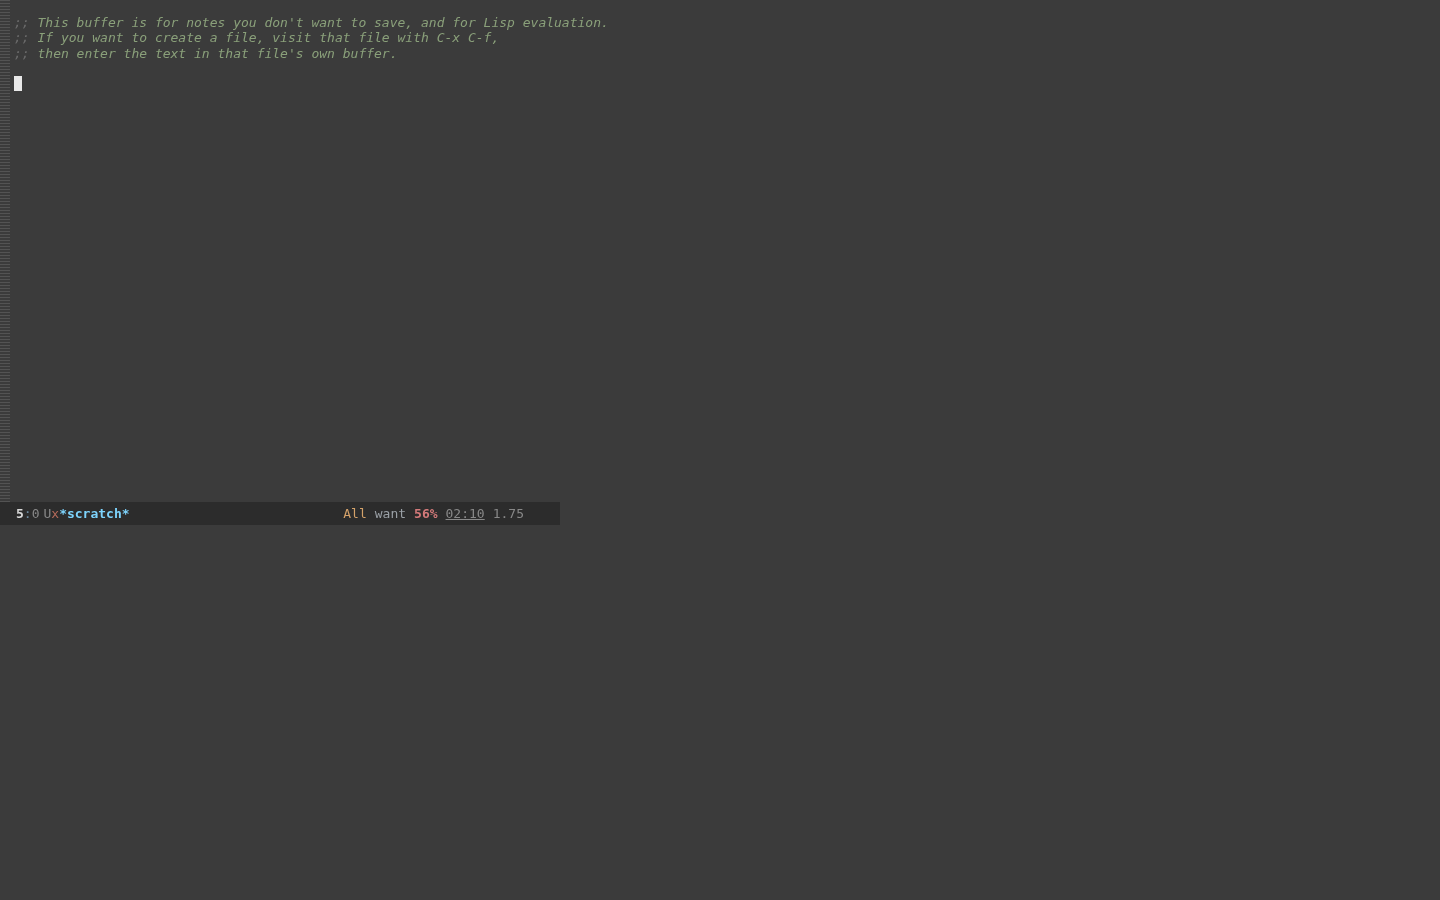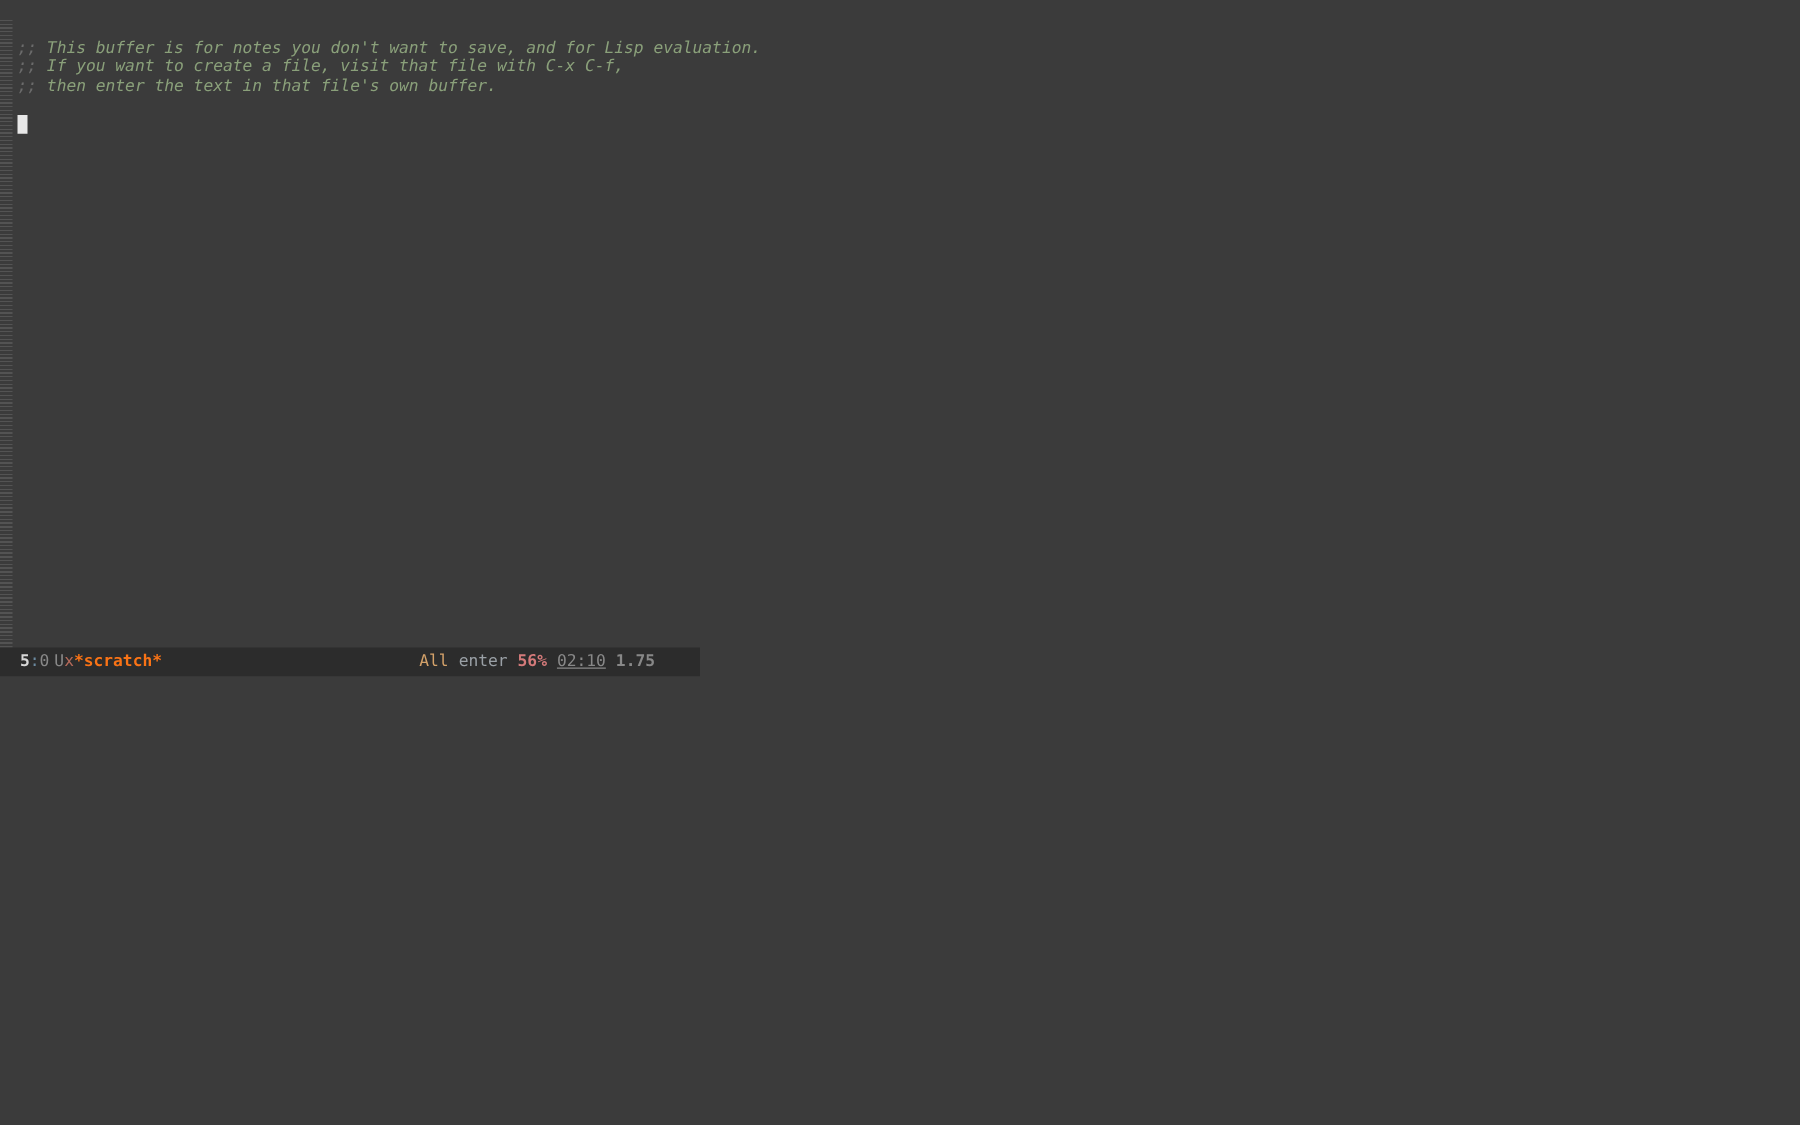--- a/index.html
+++ b/index.html
@@ -7,21 +7,21 @@
       width: 1440px;
       height: 900px;
       background: #3b3b3b;
       font-family: "DejaVu Sans Mono", "Menlo", "Consolas", monospace;
       font-size: 13px;
       overflow: hidden;
       color: #ccc;
     }
     .editor-frame {
       position: absolute;
-      top: 16px;
+      top: 0;
       left: 0;
       width: 560px;
       height: 525px;
     }
     .text-area {
       position: absolute;
       top: 0;
       left: 0;
       width: 560px;
       height: 502px;
@@ -71,26 +71,26 @@
       padding: 0 4px 0 16px;
       color: #b0b0b0;
     }
     .mode-line .left { display: flex; align-items: baseline; }
     .mode-line .right { margin-left: auto; display: flex; align-items: center; gap: 8px; padding-right: 32px;}
     .ml-line-no   { color: #d8d8d8; font-weight: bold; }
     .ml-colon     { color: #6b8aa0; }
     .ml-col       { color: #888; }
     .ml-u         { color: #888; margin-left: 4px;}
     .ml-x         { color: #b46a5a; }
-    .ml-buf       { color: #f97316; font-weight: bold; text-align: right; }
+    .ml-buf       { color: #7dd3fc; font-weight: bold; text-align: right; }
     .ml-all       { color: #d4a26a; }
     .ml-mode      { color: #9aa0a6; }
     .ml-percent   { color: #d47a7a; font-weight: bold; }
     .ml-time      { color: #888; text-decoration: underline; }
-    .ml-load      { color: #888; font-weight: bold; }
+    .ml-load      { color: #888; }
   </style>
 </head>
 <body>
 
 <div class="editor-frame">
   <div class="fringe"></div>
 
   <div class="text-area">
 <span class="delim">;; </span><span class="comment">This buffer is for notes you don't want to save, and for Lisp evaluation.</span>
 <span class="delim">;; </span><span class="comment">If you want to create a file, visit that file with C-x C-f,</span>
@@ -103,19 +103,19 @@
     <div class="left">
       <span class="ml-line-no">5</span>
         <span class="ml-colon">:</span>
         <span class="ml-col"> 0</span>
       <span class="ml-u">U</span>
         <span class="ml-x">x</span>
         <span class="ml-buf">*scratch*</span>
     </div>
     <div class="right">
       <span class="ml-all">All</span>
-      <span class="ml-mode">enter</span>
+      <span class="ml-mode">want</span>
       <span class="ml-percent">56%</span>
       <span class="ml-time">02:10</span>
       <span class="ml-load">1.75</span>
     </div>
   </div>
 </div>
 
 </body></html>

